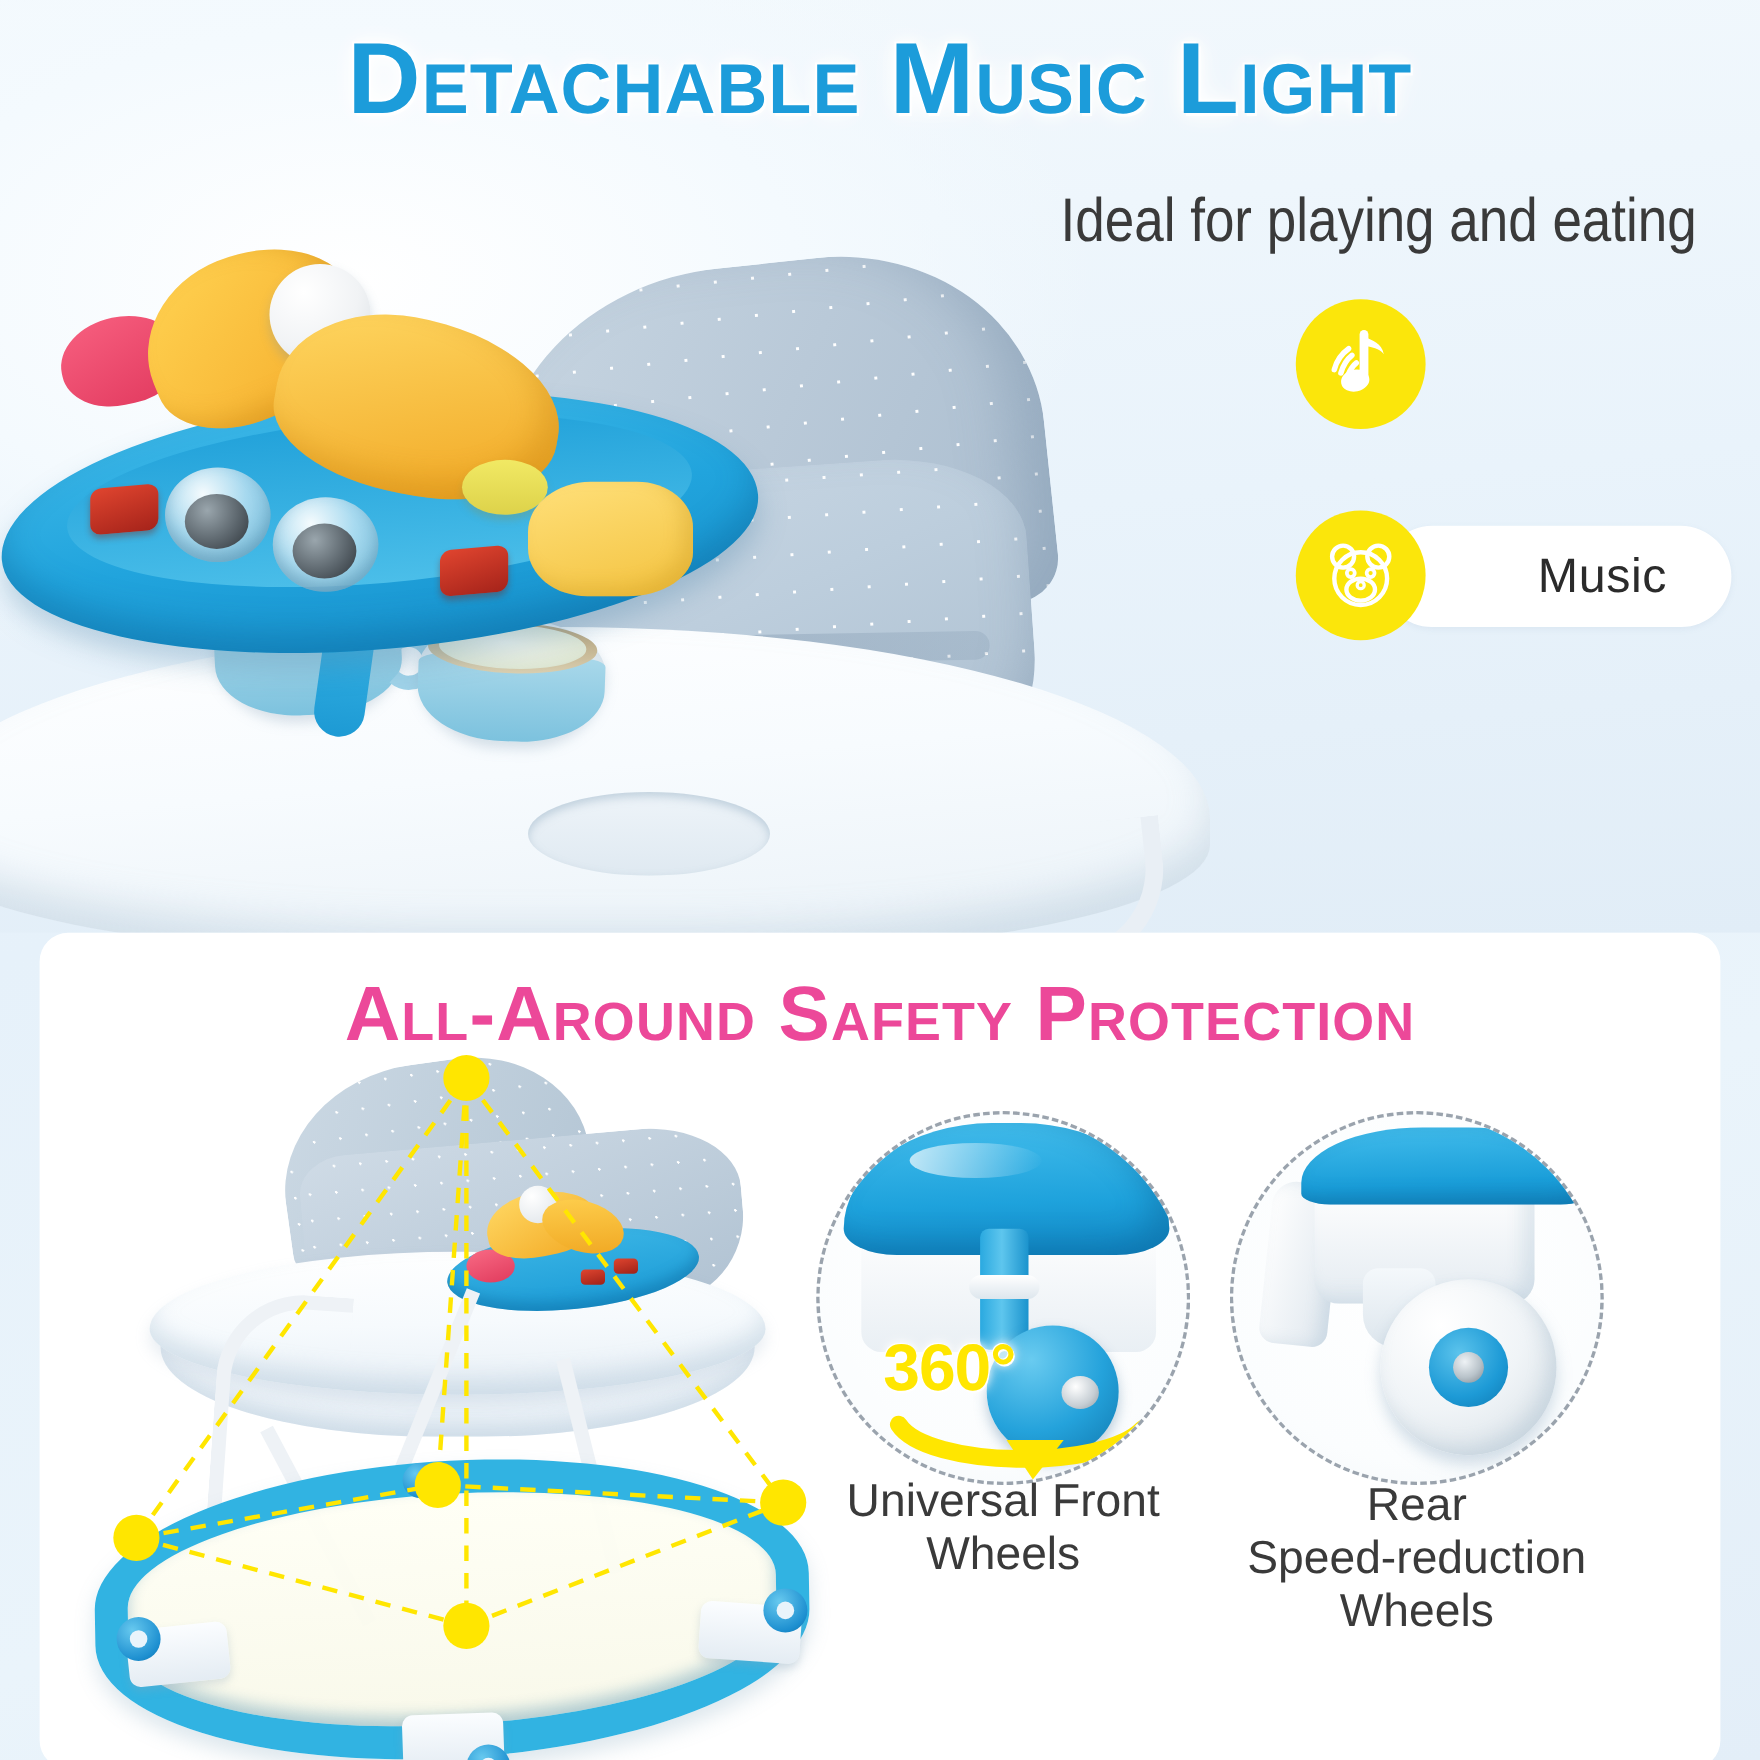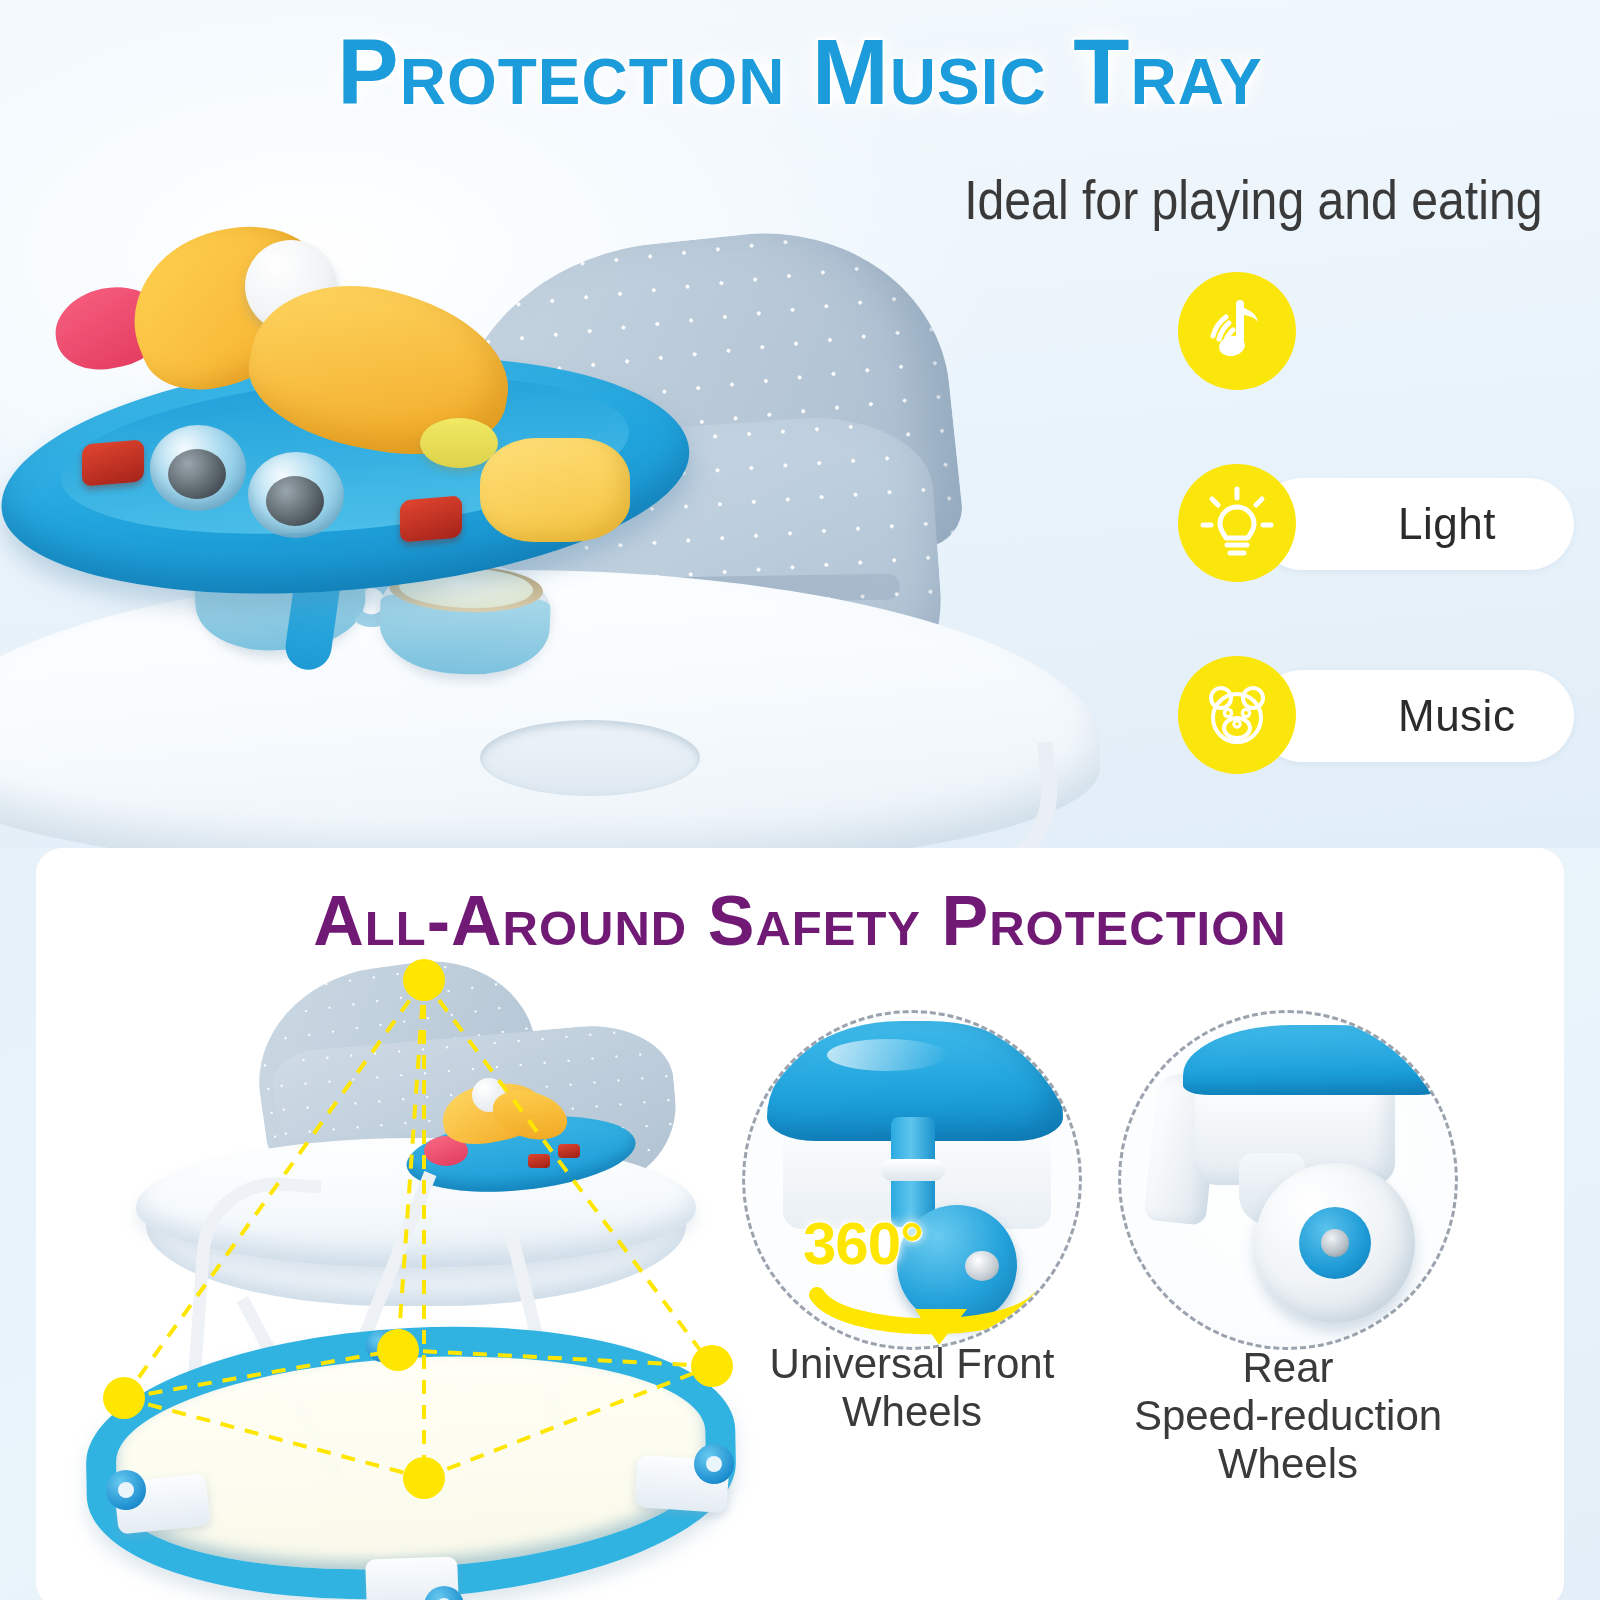--- a/index.html
+++ b/index.html
@@ -271,21 +271,21 @@
     overflow: hidden;
     z-index: 5;
   }
   #section2-title {
     position: absolute; left: 0; top: 38px; width: 1528px;
     text-align: center;
     font-size: 70px; line-height: 1;
     font-weight: bold;
     font-variant: small-caps;
     letter-spacing: 1px;
-    color: #701a75;
+    color: #ec4899;
   }
 
   
   #walker { position:absolute; left:40px; top:110px; width:680px; height:640px; }
   .w-seatback {
     position:absolute; left:180px; top:8px; width:280px; height:180px;
     background:
       radial-gradient(circle 2.4px at 9px 9px, #ffffff 55%, transparent 56%) 0 0/24px 24px,
       linear-gradient(120deg,#ccd9e4,#b3c5d4);
     border-radius: 130px 110px 24px 24px/ 110px 96px 24px 24px;
@@ -518,55 +518,38 @@
       <div class="duck-body"></div>
       <div class="dome" id="dome1"></div>
       <div class="dome" id="dome2"></div>
       <div class="yellow-btn-round"></div>
       <div class="yellow-flower"></div>
       <div class="red-btn" id="red1"></div>
       <div class="red-btn" id="red2"></div>
     </div>
   </div>
 
-  <h1 id="page-title">Protection Music Tray</h1>
+  <h1 id="page-title">Detachable Music Light</h1>
   <div id="page-subtitle">Ideal for playing and eating</div>
 
   <div id="badges">
 
     <div class="badge">
       <div class="badge-circle">
         <svg width="74" height="74" viewBox="0 0 74 74" aria-hidden="true">
           <path d="M40 10 L40 50" stroke="#fff" stroke-width="8" stroke-linecap="round" fill="none"></path>
           <path d="M40 12 C48 16, 56 18, 58 28 C54 22, 47 22, 40 20 Z" fill="#fff"></path>
           <ellipse cx="32" cy="52" rx="13" ry="10" fill="#fff" transform="rotate(-12 32 52)"></ellipse>
           <path d="M13 42 C15 34, 19 28, 26 23" stroke="#fff" stroke-width="5" stroke-linecap="round" fill="none"></path>
           <path d="M19 45 C21 38, 24 33, 29 29" stroke="#fff" stroke-width="5" stroke-linecap="round" fill="none"></path>
           <path d="M25 48 C27 43, 29 39, 33 36" stroke="#fff" stroke-width="5" stroke-linecap="round" fill="none"></path>
         </svg>
       </div>
     </div>
 
-    <div class="badge">
-      <div class="badge-pill">
-        <span class="badge-label">Light</span>
-      </div>
-      <div class="badge-circle">
-        <svg width="76" height="76" viewBox="0 0 76 76" aria-hidden="true">
-          <path d="M38 22 C48 22, 55 30, 55 39 C55 45, 51 49, 49 53 L27 53 C25 49, 21 45, 21 39 C21 30, 28 22, 38 22 Z" fill="none" stroke="#fff" stroke-width="5" stroke-linejoin="round"></path>
-          <line x1="28" y1="60" x2="48" y2="60" stroke="#fff" stroke-width="5" stroke-linecap="round"></line>
-          <line x1="31" y1="68" x2="45" y2="68" stroke="#fff" stroke-width="5" stroke-linecap="round"></line>
-          <line x1="38" y1="4" x2="38" y2="13" stroke="#fff" stroke-width="5" stroke-linecap="round"></line>
-          <line x1="13" y1="14" x2="19" y2="20" stroke="#fff" stroke-width="5" stroke-linecap="round"></line>
-          <line x1="63" y1="14" x2="57" y2="20" stroke="#fff" stroke-width="5" stroke-linecap="round"></line>
-          <line x1="4" y1="40" x2="12" y2="40" stroke="#fff" stroke-width="5" stroke-linecap="round"></line>
-          <line x1="64" y1="40" x2="72" y2="40" stroke="#fff" stroke-width="5" stroke-linecap="round"></line>
-        </svg>
-      </div>
-    </div>
 
     <div class="badge">
       <div class="badge-pill">
         <span class="badge-label">Music</span>
       </div>
       <div class="badge-circle">
         <svg width="74" height="74" viewBox="0 0 74 74" aria-hidden="true">
           <circle cx="21" cy="20" r="10" fill="none" stroke="#fff" stroke-width="4"></circle>
           <circle cx="53" cy="20" r="10" fill="none" stroke="#fff" stroke-width="4"></circle>
           <circle cx="37" cy="40" r="24" fill="none" stroke="#fff" stroke-width="4"></circle>

